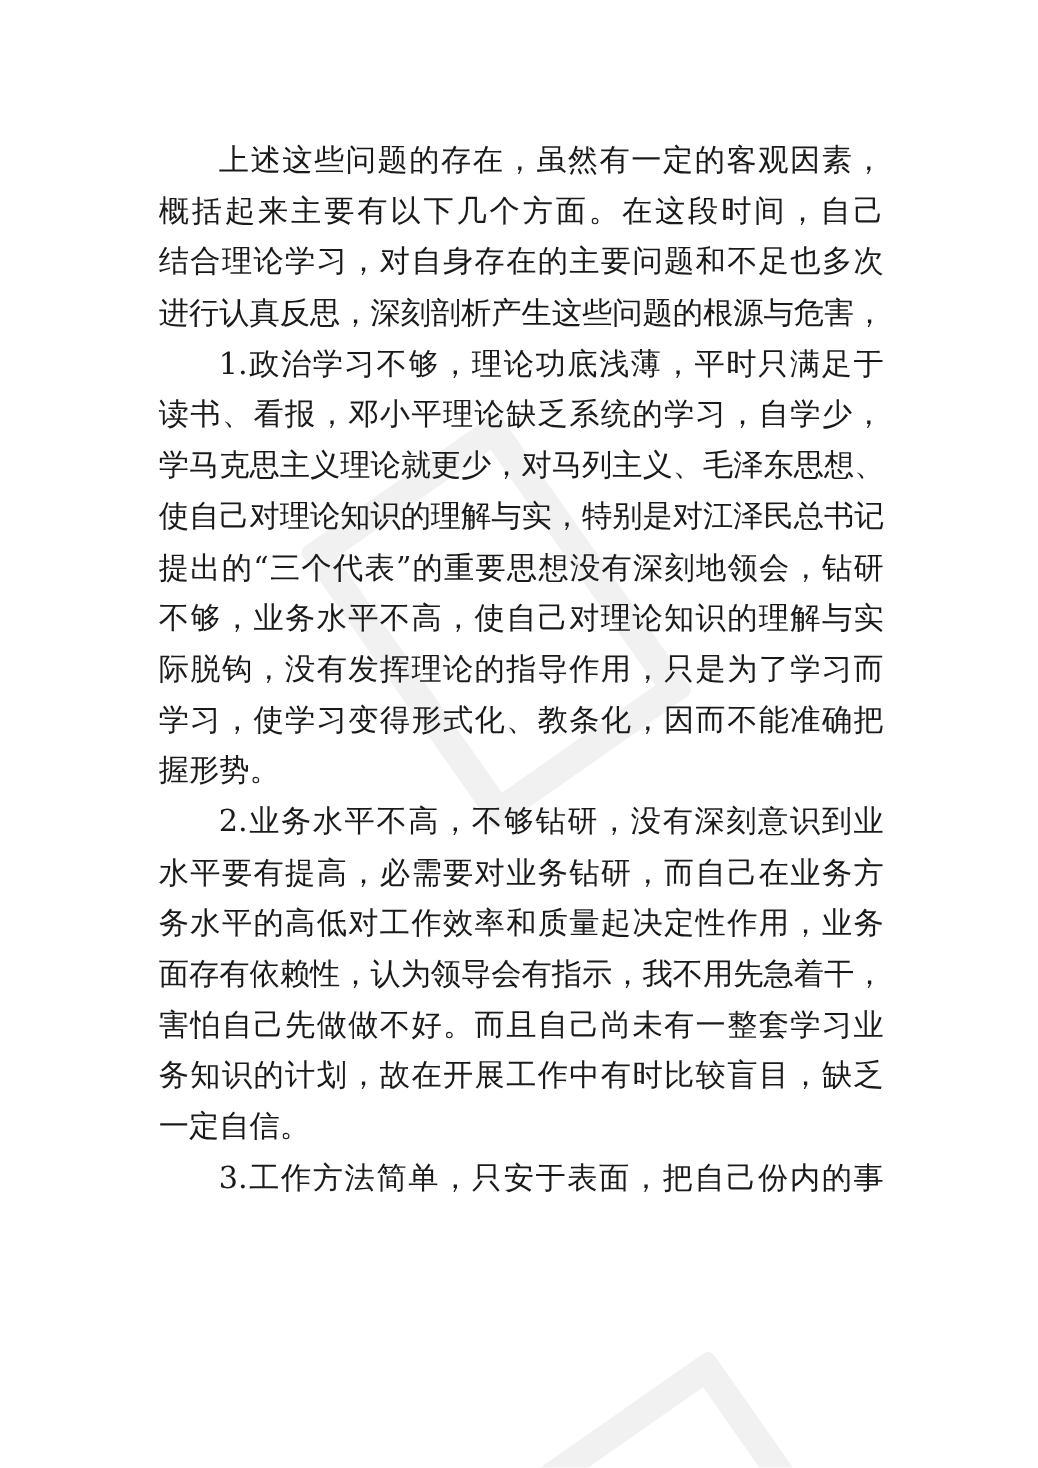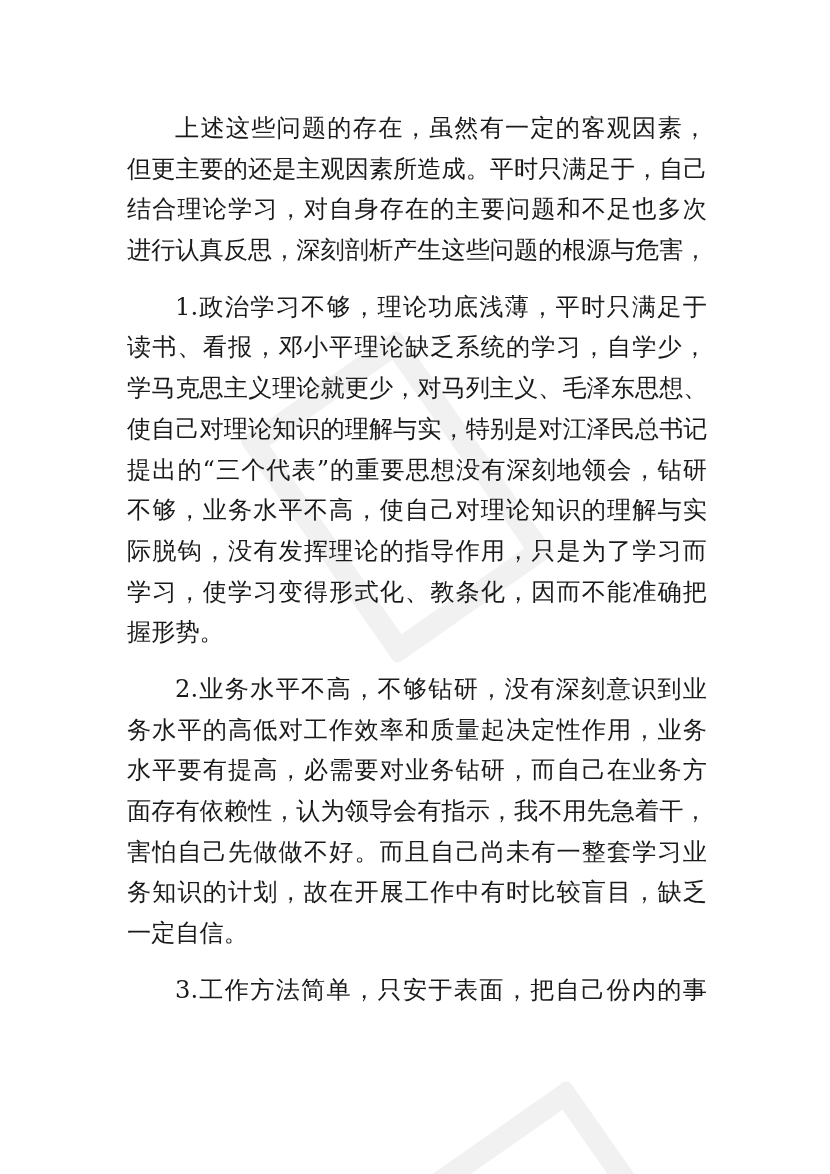--- a/index.html
+++ b/index.html
@@ -18,51 +18,51 @@
   .text {
     position: absolute; left: 127px; top: 108px; width: 580px;
     font-family: "DejaVu Serif", "Liberation Serif", serif;
     font-size: 24.2px; line-height: 40.7px; color: #1a1a1a;
     letter-spacing: 0px;
   }
   .para { margin: 0; padding: 0; text-align: justify; text-align-last: left; }
   .line { display: block; white-space: nowrap; text-align: justify; text-align-last: justify; height: 40.7px; }
   .line.last { text-align-last: left; }
   .line.indent { padding-left: 48px; }
-  .para + .para { margin-top: 16px; }
+  .para + .para { margin-top: 0; }
 </style>
 </head>
 <body>
 
 <div class="page">
   <div class="watermark wm1"></div>
   <div class="watermark wm2"></div>
 
   <div class="text">
     <div class="para">
       <span class="line indent">上述这些问题的存在，虽然有一定的客观因素，</span>
-      <span class="line">但更主要的还是主观因素所造成。平时只满足于，自己</span>
+      <span class="line">概括起来主要有以下几个方面。在这段时间，自己</span>
       <span class="line">结合理论学习，对自身存在的主要问题和不足也多次</span>
       <span class="line">进行认真反思，深刻剖析产生这些问题的根源与危害，</span>
     </div>
     <div class="para">
       <span class="line indent">1.政治学习不够，理论功底浅薄，平时只满足于</span>
       <span class="line">读书、看报，邓小平理论缺乏系统的学习，自学少，</span>
       <span class="line">学马克思主义理论就更少，对马列主义、毛泽东思想、</span>
       <span class="line">使自己对理论知识的理解与实，特别是对江泽民总书记</span>
       <span class="line">提出的“三个代表”的重要思想没有深刻地领会，钻研</span>
       <span class="line">不够，业务水平不高，使自己对理论知识的理解与实</span>
       <span class="line">际脱钩，没有发挥理论的指导作用，只是为了学习而</span>
       <span class="line">学习，使学习变得形式化、教条化，因而不能准确把</span>
       <span class="line last">握形势。</span>
     </div>
     <div class="para">
       <span class="line indent">2.业务水平不高，不够钻研，没有深刻意识到业</span>
+      <span class="line">水平要有提高，必需要对业务钻研，而自己在业务方</span>
       <span class="line">务水平的高低对工作效率和质量起决定性作用，业务</span>
-      <span class="line">水平要有提高，必需要对业务钻研，而自己在业务方</span>
       <span class="line">面存有依赖性，认为领导会有指示，我不用先急着干，</span>
       <span class="line">害怕自己先做做不好。而且自己尚未有一整套学习业</span>
       <span class="line">务知识的计划，故在开展工作中有时比较盲目，缺乏</span>
       <span class="line last">一定自信。</span>
     </div>
     <div class="para">
       <span class="line indent">3.工作方法简单，只安于表面，把自己份内的事</span>
     </div>
   </div>
 </div>

